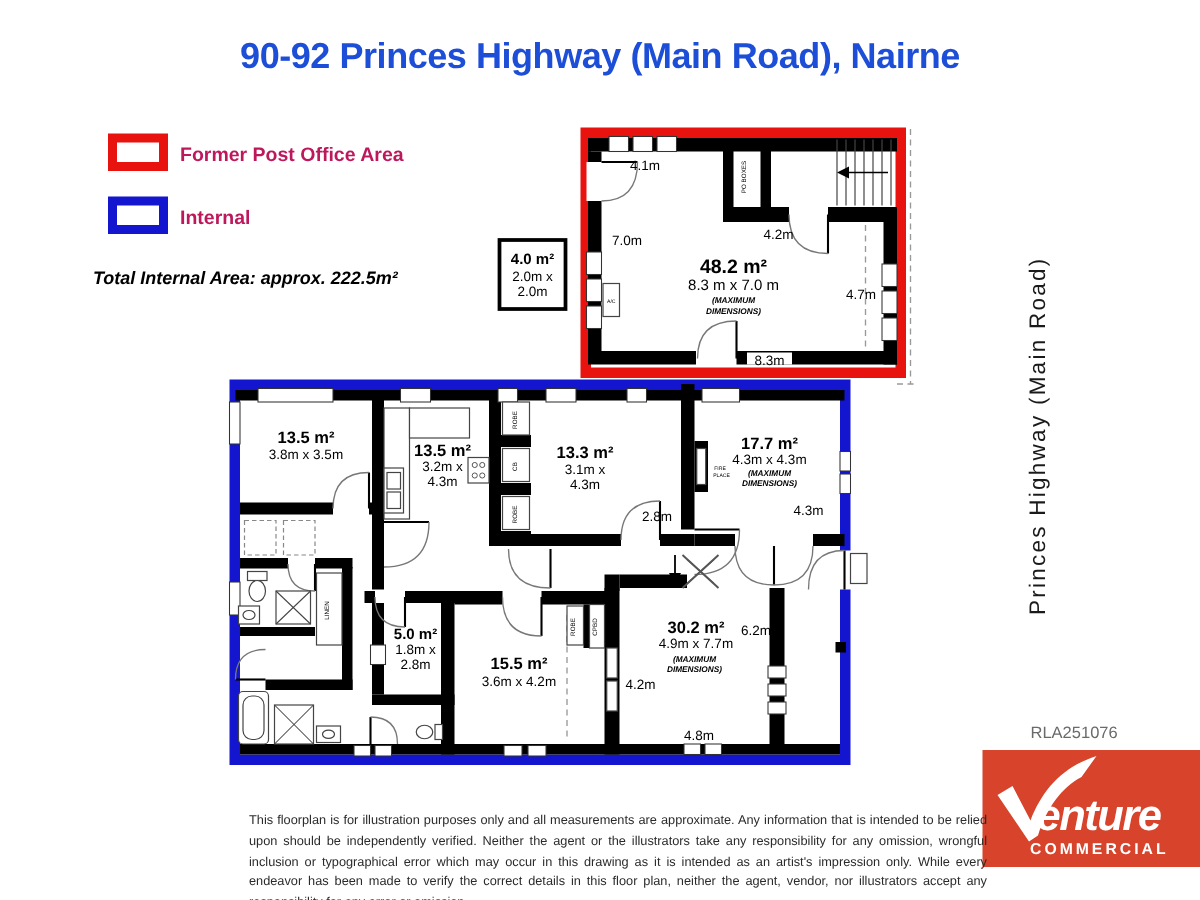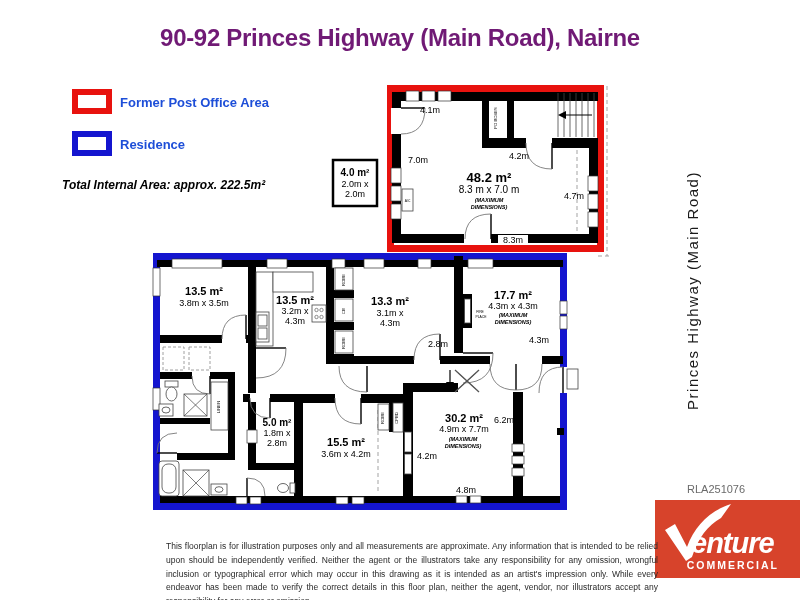--- a/index.html
+++ b/index.html
@@ -1,23 +1,23 @@
 <!DOCTYPE html>
 <html><head>
 <meta charset="utf-8">
 <style>
   html,body{margin:0;padding:0;background:#fff;}
   .page{position:relative;width:800px;height:600px;background:#fff;overflow:hidden;
         font-family:"Liberation Sans",sans-serif;}
   .title{position:absolute;top:24px;left:0;width:800px;text-align:center;
-         font-size:24px;font-weight:bold;letter-spacing:-0.3px;color:#701a75;margin:0;}
+         font-size:24px;font-weight:bold;letter-spacing:-0.3px;color:#1d4ed8;margin:0;}
   .swatch{position:absolute;width:28px;height:13px;background:#fff;}
   .swatch.red{left:72px;top:89px;border:6px solid #e8120e;}
   .swatch.blue{left:72px;top:131px;border:6px solid #1415cf;}
-  .legend-label{position:absolute;left:120px;font-size:13px;font-weight:bold;color:#1d4ed8;}
+  .legend-label{position:absolute;left:120px;font-size:13px;font-weight:bold;color:#be185d;}
   .legend-label.po{top:95px;}
   .legend-label.res{top:137px;}
   .total-area{position:absolute;left:62px;top:178px;font-size:12px;font-weight:bold;color:#000;font-style:italic;}
   .street{position:absolute;left:572px;top:282px;width:240px;text-align:center;
           transform:rotate(-90deg);transform-origin:center center;
           font-size:15px;letter-spacing:1.5px;color:#1a1a1a;}
   .rla{position:absolute;left:687px;top:483px;width:100px;text-align:left;
        font-size:11px;color:#6a6a6a;}
   .logo{position:absolute;left:655px;top:500px;width:160px;height:78px;background:#d7432b;}
   .disclaimer{position:absolute;left:150px;top:524px;width:492px;margin:16px;
@@ -43,21 +43,21 @@
 </head>
 <body>
 
 <div class="page">
 
   <h1 class="title">90-92 Princes Highway (Main Road), Nairne</h1>
 
   <span class="swatch red"></span>
   <span class="legend-label po">Former Post Office Area</span>
   <span class="swatch blue"></span>
-  <span class="legend-label res">Residence</span>
+  <span class="legend-label res">Internal</span>
   <div class="total-area">Total Internal Area: approx. 222.5m²</div>
 
   <svg class="plan" width="800" height="600" viewBox="0 0 800 600">
 
     <g>
       <rect x="333" y="160" width="44" height="46" fill="#fff" stroke="#000" stroke-width="2.5"></rect>
       <text class="ta10" x="355" y="176">4.0 m²</text>
       <text class="td" x="355" y="187">2.0m x</text>
       <text class="td" x="355" y="197">2.0m</text>
     </g>

